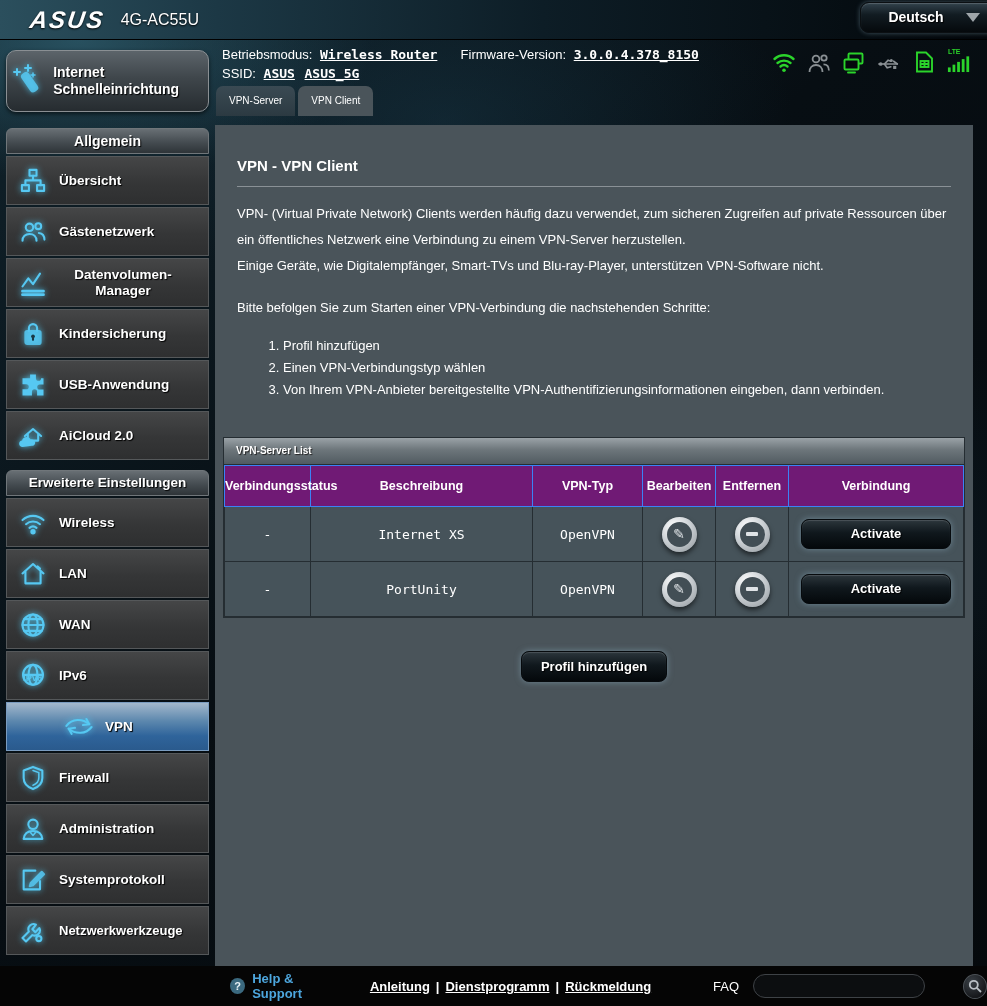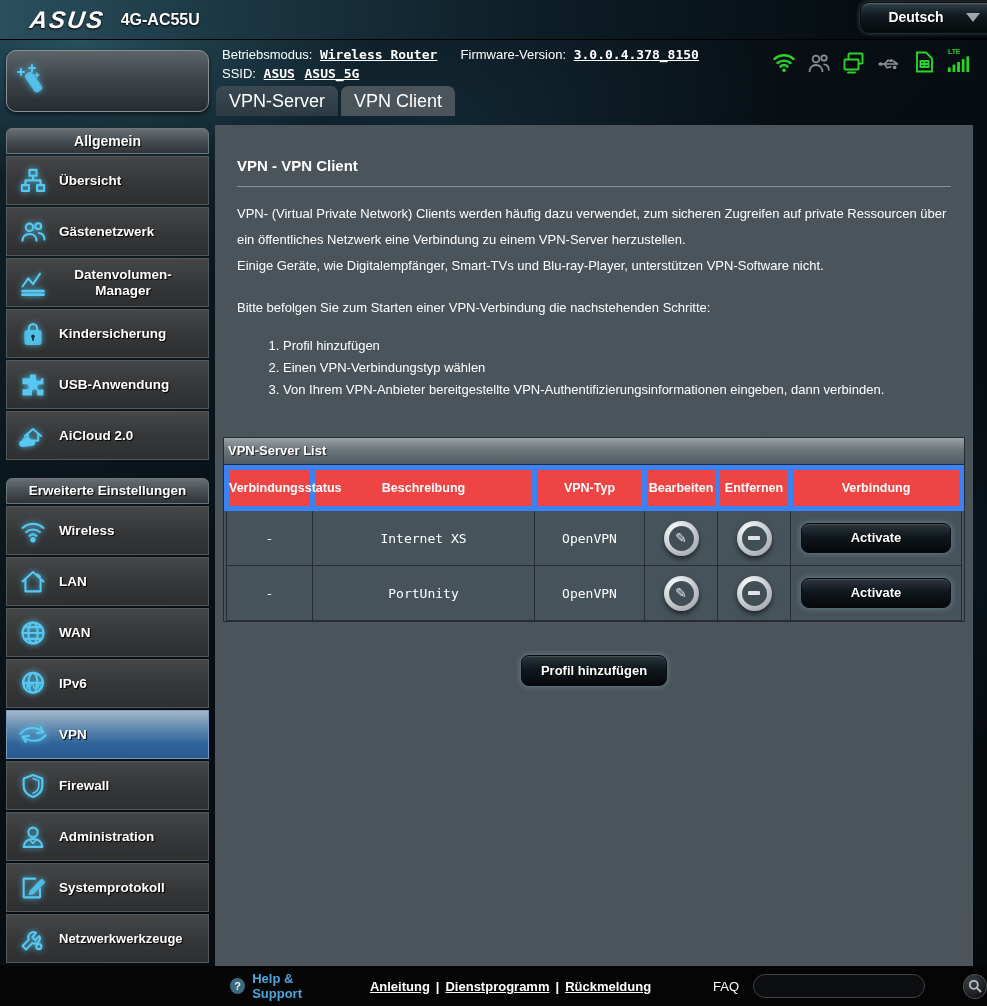--- a/index.html
+++ b/index.html
@@ -14,21 +14,21 @@
       linear-gradient(135deg,#10222b 0%,#070e13 45%,#05090c 100%);
     z-index:0; }
 
   
   .topbar{ position:absolute; left:0; top:0; width:987px; height:40px; z-index:5;
     background:linear-gradient(90deg,#2b4f5d 0%,#1c3845 22%,#0d1d26 55%,#03070a 100%);
     border-bottom:1px solid #000; display:flex; align-items:center; }
   .brand{ margin-left:30px; color:#fff; font-size:24px; font-weight:bold;
     font-style:italic; letter-spacing:2px; transform:skewX(-8deg);
     text-shadow:0 1px 2px #000; }
-  .model{ color:#fff; font-size:16px; font-weight:bold; margin-left:16px;
+  .model{ color:#fff; font-size:16px; font-weight:normal; margin-left:16px;
     text-shadow:0 1px 2px #000; }
   .dark-btn{ height:31px; border-radius:9px; border:1px solid #0b0f12;
     background:linear-gradient(180deg,#32424c 0%,#121c22 40%,#05090c 100%);
     box-shadow:0 0 5px rgba(140,175,195,.45), inset 0 1px 1px rgba(255,255,255,.18);
     color:#fff; font-weight:bold; font-size:14px; text-align:center;
     line-height:29px; cursor:pointer; text-shadow:1px 1px 1px #000; }
   .btn-logout{ position:absolute; left:240px; top:2px; width:140px; }
   .btn-reboot{ position:absolute; left:397px; top:2px; width:140px; }
   .lang-select{ position:absolute; left:860px; top:2px; width:148px;
     display:flex; align-items:center; justify-content:center; gap:22px; }
@@ -44,44 +44,44 @@
   .info .gap{ display:inline-block; width:10px; }
   .status-icons{ position:absolute; right:16px; top:48px; z-index:4;
     display:flex; align-items:flex-end; gap:11px; }
   .sicon{ width:24px; height:26px; display:flex; align-items:flex-end;
     justify-content:center; cursor:pointer; }
   .sicon svg{ display:block; }
 
   
   .tabs{ position:absolute; left:216px; top:86px; z-index:4; display:flex; gap:3px; }
   .tab{ height:30px; padding:0 13px; border-radius:7px 7px 0 0;
-    font-size:18px; color:#fff; line-height:30px; cursor:pointer;
+    font-size:10px; color:#fff; line-height:30px; cursor:pointer;
     background:linear-gradient(180deg,#3a4a53,#2c3a42); }
   .tab.active{ background:#4a545a; }
 
   
   .sidebar{ position:absolute; left:6px; top:50px; width:203px; z-index:4; }
   .quick-btn{ height:62px; border-radius:10px; border:1px solid #8a8f93;
     background:linear-gradient(180deg,#5d6putt468 0%,#3f464b 45%,#262c30 100%);
     background:linear-gradient(180deg,#5c646a 0%,#3f464b 45%,#262c30 100%);
     display:flex; align-items:center; cursor:pointer; margin-bottom:16px;
     box-shadow:0 2px 4px rgba(0,0,0,.6); }
   .quick-btn .q-icon{ width:54px; display:flex; justify-content:center; }
   .quick-btn .q-label{ color:#fff; font-weight:bold; font-size:14px;
     line-height:17px; text-shadow:1px 1px 1px #000; }
   .section-header{ height:26px; border:1px solid #70767a; border-radius:6px 6px 0 0;
     background:linear-gradient(180deg,#686f74 0%,#454c51 55%,#2e3438 100%);
     color:#fff; font-weight:bold; font-size:14px; text-align:center;
-    line-height:24px; text-shadow:1px 1px 1px #000;margin-top:8px; }
+    line-height:24px; text-shadow:1px 1px 1px #000; }
   .nav-item{ height:49px; margin-top:2px; border:1px solid #55585a;
     background:linear-gradient(180deg,#454647 0%,#353637 55%,#2e2f30 100%);
     display:flex; align-items:center; cursor:pointer; }
   .nav-item.active{
     background:linear-gradient(180deg,#a3b8cc 0%,#5d88ae 38%,#2f649b 70%,#2a5a8d 100%);
-    border-color:#7a9cc0; }
+    border-color:#7a9cc0;padding-left:46px; }
   .nav-icon{ width:52px; display:flex; justify-content:center; flex-shrink:0;
     filter:drop-shadow(0 0 3px rgba(80,200,240,.9)); }
   .nav-icon svg{ stroke:#56c8f2; fill:none; stroke-width:1.8;
     stroke-linecap:round; stroke-linejoin:round; }
   .nav-label{ color:#fff; font-weight:bold; font-size:13.5px; line-height:16px;
     text-shadow:1px 1px 1px #000; padding-right:4px;text-align:center; }
   .side-gap{ height:10px; }
 
   
   .content{ position:absolute; left:215px; top:125px; width:758px; height:851px;
@@ -91,25 +91,25 @@
   .title-rule{ border:none; border-top:1px solid #8a9196; margin:12px 0 14px 0; }
   .desc p{ color:#fff; font-size:13px; line-height:26px; }
   .steps-intro{ color:#fff; font-size:13px; margin-top:21px; }
   ol.steps{ margin:20px 0 0 46px; color:#fff; font-size:13px; }
   ol.steps li{ line-height:22px; }
 
   
   .vpn-table-wrap{ margin-top:36px; border:1px solid #252d32; }
   .table-title{ height:27px; border-bottom:1px solid #252d32;
     background:linear-gradient(180deg,#9aa2a7 0%,#6d767b 45%,#515b61 100%);
-    color:#fff; font-weight:bold; font-size:13px; line-height:26px;
-    padding-left:4px; text-shadow:1px 1px 1px #222; }
+    color:#fff; font-weight:bold; font-size:10px; line-height:26px;
+    padding-left:12px; text-shadow:1px 1px 1px #222; }
   table.vpn{ width:100%; border-collapse:collapse; table-layout:fixed; }
-  table.vpn th{ background:#ef4444; color:#fff; font-size:12.5px; font-weight:bold;
-    height:41px; border:5px solid #3b82f6; }
+  table.vpn th{ background:#701a75; color:#fff; font-size:12.5px; font-weight:bold;
+    height:41px; border:1px solid #3b82f6; }
   table.vpn td{ background:#46535a; color:#fff; height:44px; text-align:center;
     border:1px solid #252d32; }
   td.mono{ font-family:"DejaVu Sans Mono", monospace; font-size:13px; }
   .circle-btn{ width:35px; height:35px; border-radius:50%; margin:0 auto;
     background:radial-gradient(circle at 35% 28%, #ffffff 0%, #cdd2d6 45%, #8d9499 100%);
     box-shadow:0 3px 5px rgba(0,0,0,.55);
     display:flex; align-items:center; justify-content:center; cursor:pointer; }
   .circle-btn .inner{ width:25px; height:25px; border-radius:50%; background:#424e55;
     display:flex; align-items:center; justify-content:center; }
   .pencil-glyph{ color:#dfe3e6; font-size:14px; line-height:1;
@@ -241,20 +241,21 @@
 <div class="sidebar">
   <div class="quick-btn">
     <span class="q-icon">
       <svg width="34" height="36" viewBox="0 0 34 36" fill="none" stroke="#56c8f2" stroke-width="2" stroke-linecap="round" style="filter:drop-shadow(0 0 3px rgba(80,200,240,.9))">
         <rect x="8" y="13" width="7" height="20" rx="2.5" transform="rotate(-35 8 13)" fill="#56c8f2" opacity="0.85"></rect>
         <path d="M4 6v6M1 9h6"></path>
           <path d="M15 2v6M12 5h6"></path>
           <path d="M20 10v4M18 12h4" stroke-width="1.5"></path>
       </svg>
     </span>
+    <span class="q-label">Internet Schnelleinrichtung</span>
   </div>
 
   <div class="section-header">Allgemein</div>
 
   <div class="nav-item">
     <span class="nav-icon">
       <svg width="28" height="28" viewBox="0 0 24 24">
           <rect x="9" y="2.5" width="6" height="5"></rect>
           <rect x="2.5" y="15.5" width="6" height="5"></rect>
           <rect x="15.5" y="15.5" width="6" height="5"></rect>

